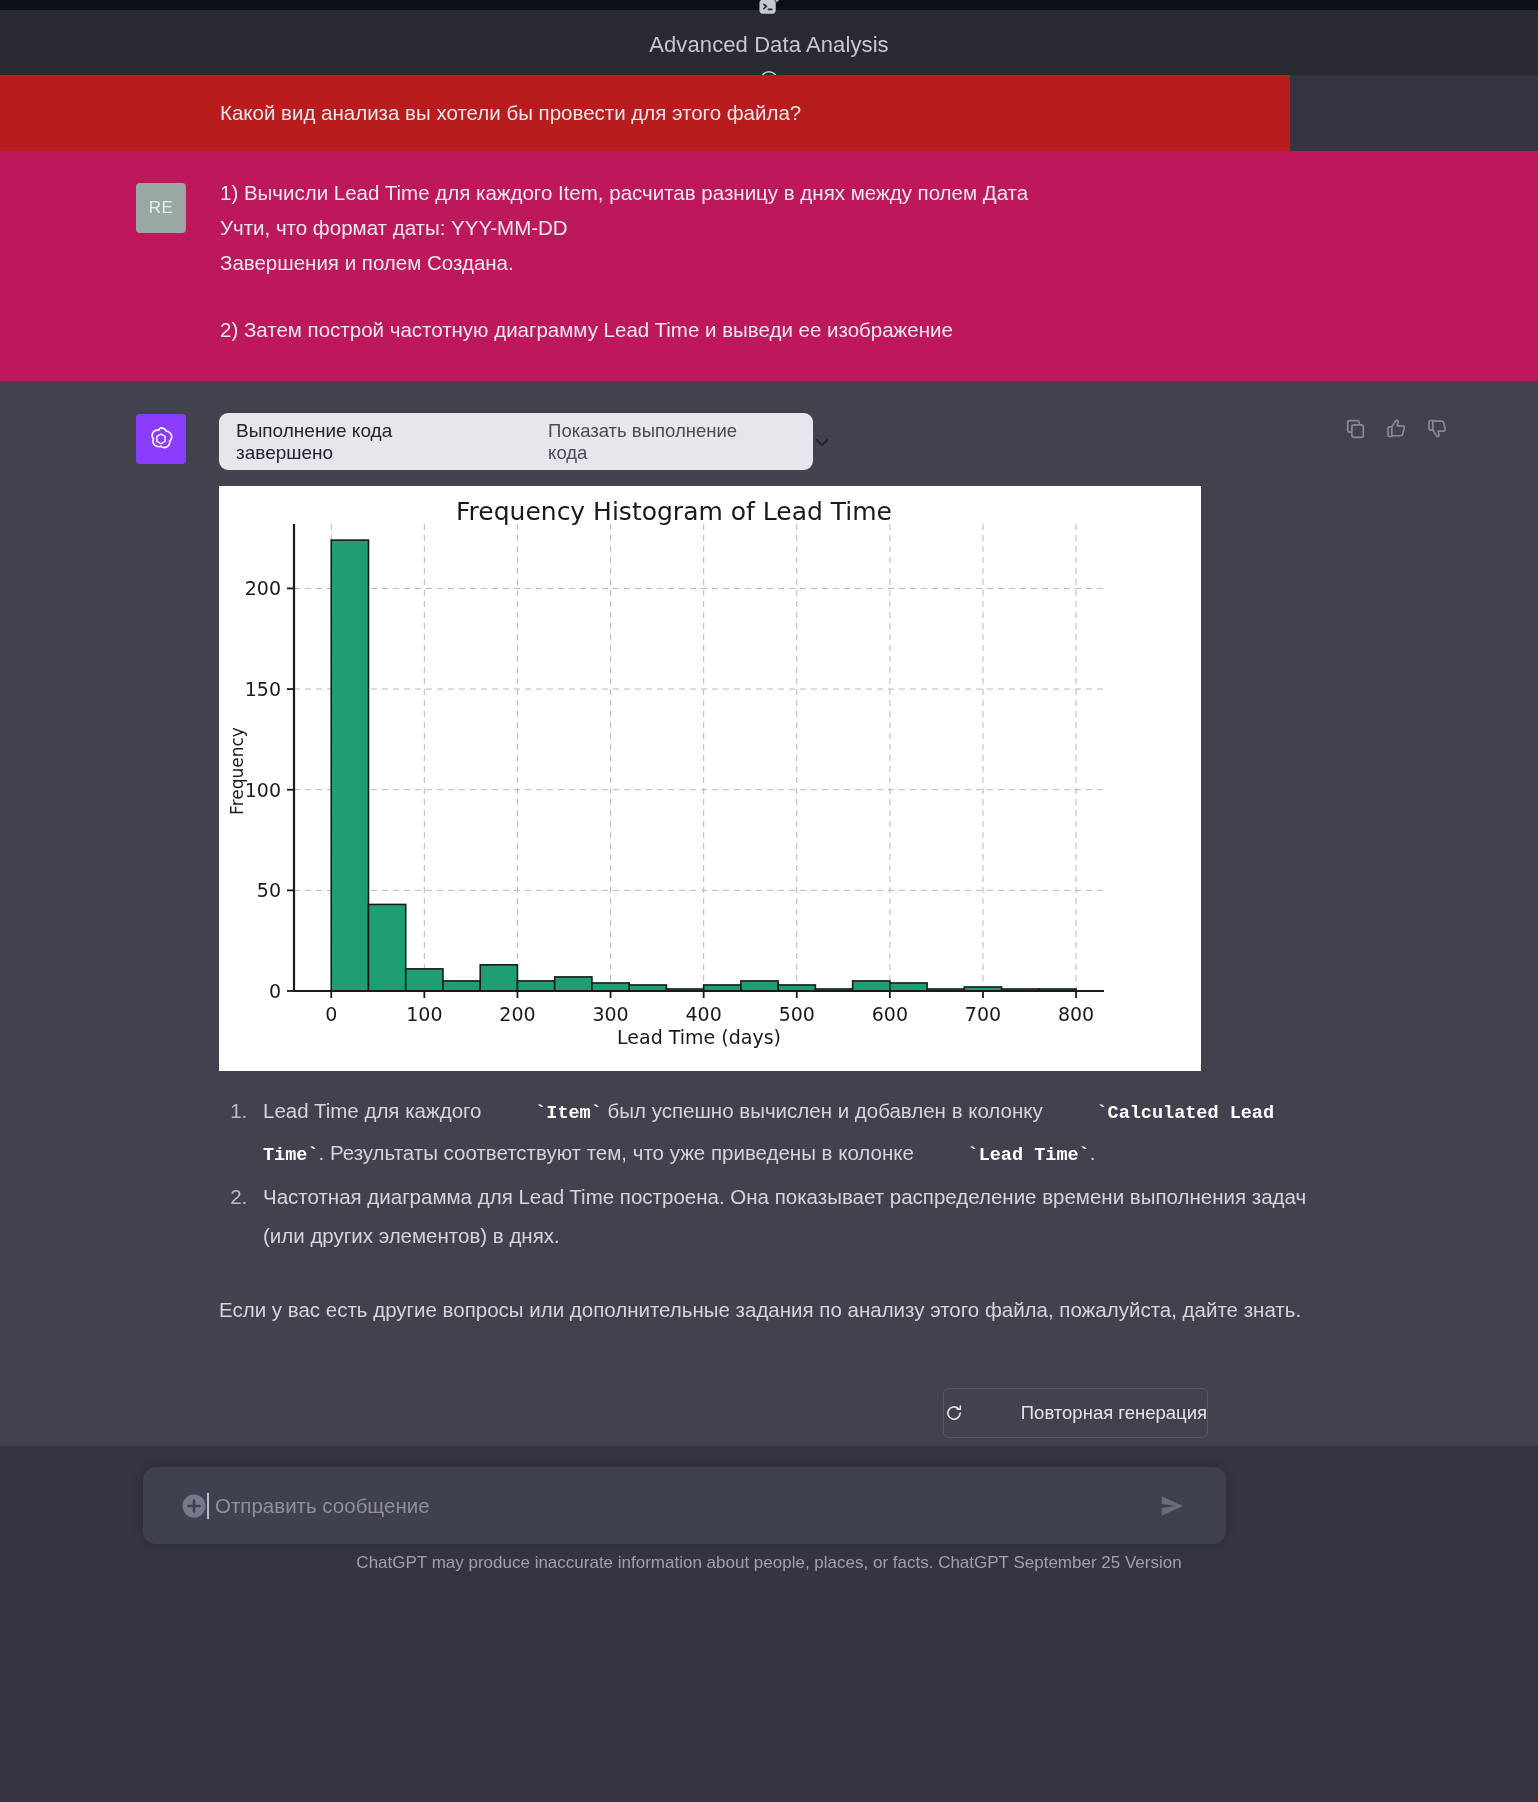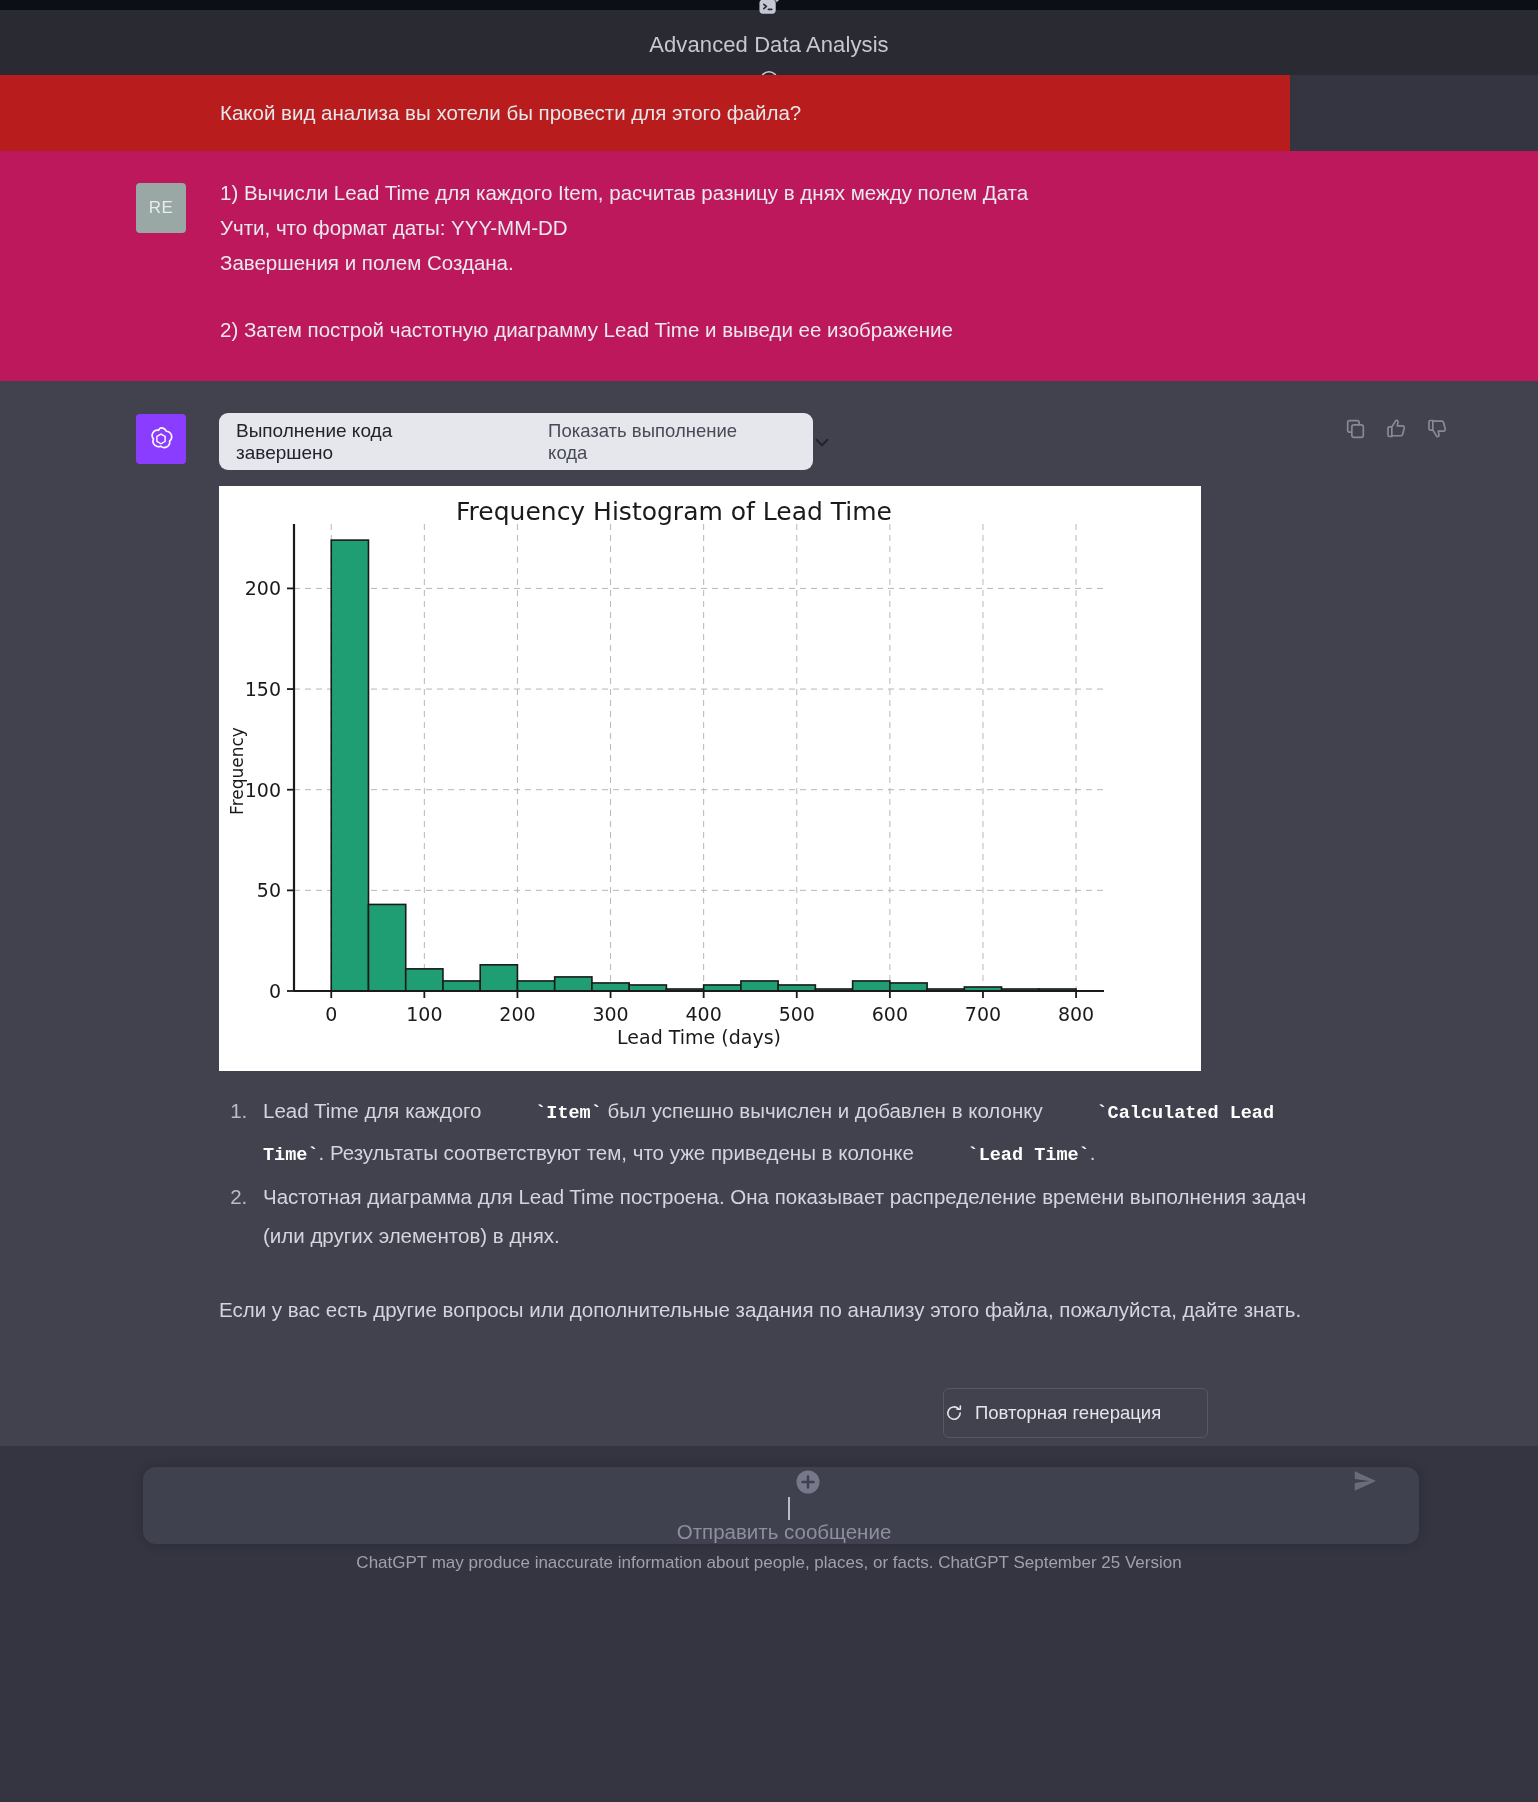--- a/index.html
+++ b/index.html
@@ -93,32 +93,32 @@
   code {
     font-family:"Liberation Mono", monospace;
     font-size:18.5px; color:#ffffff; font-weight:bold;margin-left:48px;
   }
 
   
   .regen {
     position:absolute; left:943px; top:1388px;
     width:265px; height:50px;
     background:#41424e; border:1px solid #565869; border-radius:6px;
-    display:flex; align-items:center; justify-content:flex-start; gap:11px;
+    display:flex; align-items:center; justify-content:space-between; gap:22px;
     color:#e4e5ea; font-size:18.5px;
   }
   .regen .ic { width:20px; height:20px; }
 
   
   .composer-area { position:absolute; top:1446px; left:0; width:1538px; height:356px; background:#343541; }
   .composer {
-    position:absolute; left:143px; top:21px; width:1276px; height:77px;
+    position:absolute; left:143px; top:21px; width:1083px; height:77px;
     background:#40414f; border-radius:13px;
     box-shadow:0 0 12px rgba(0,0,0,.18);
-    display:flex; align-items:center;flex-direction:column;
+    display:flex; align-items:center;
   }
   .plus-btn { margin-left:18px; width:30px; height:30px; opacity:.85; }
   .caret { width:2px; height:26px; background:#b9bcc6; margin-left:16px; }
   .composer .ph { margin-left:6px; color:#8e8ea0; font-size:20.5px; }
   .send-btn { position:absolute; right:20px; width:28px; height:28px; opacity:.55; }
   .footer {
     position:absolute; left:0; top:107px; width:1538px; text-align:center;
     color:#9ea0ab; font-size:17px;
   }
 </style>

